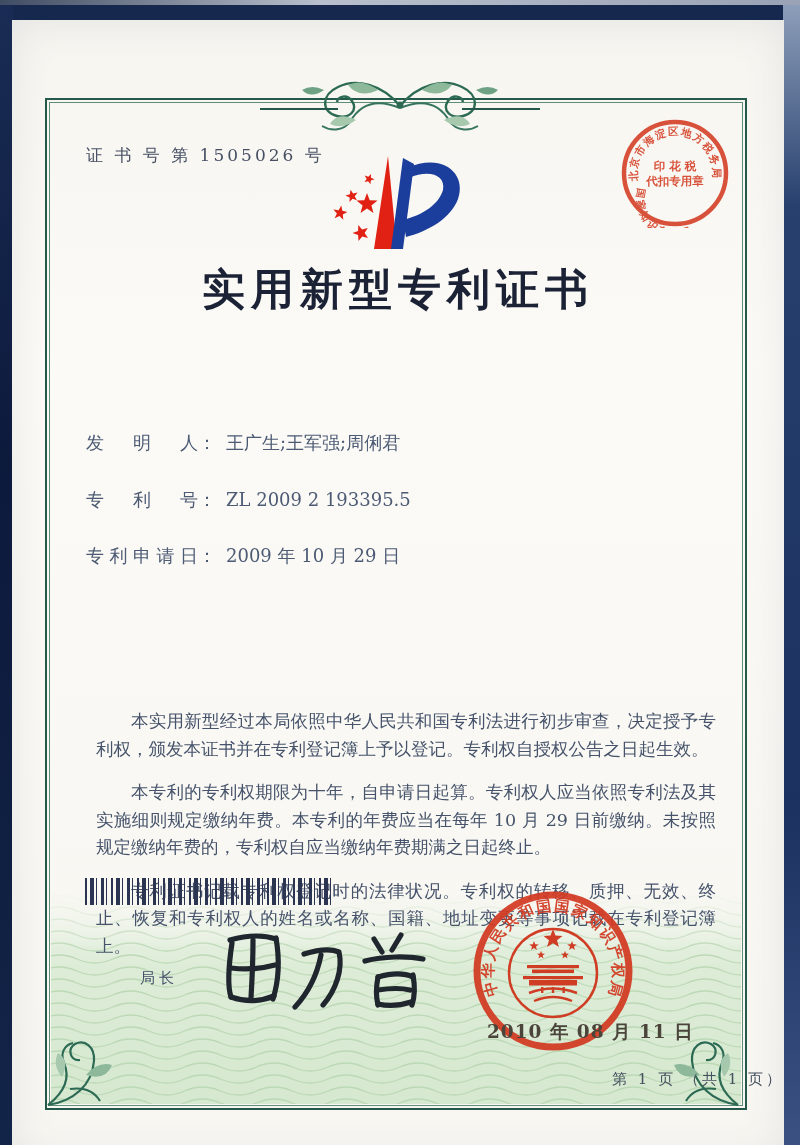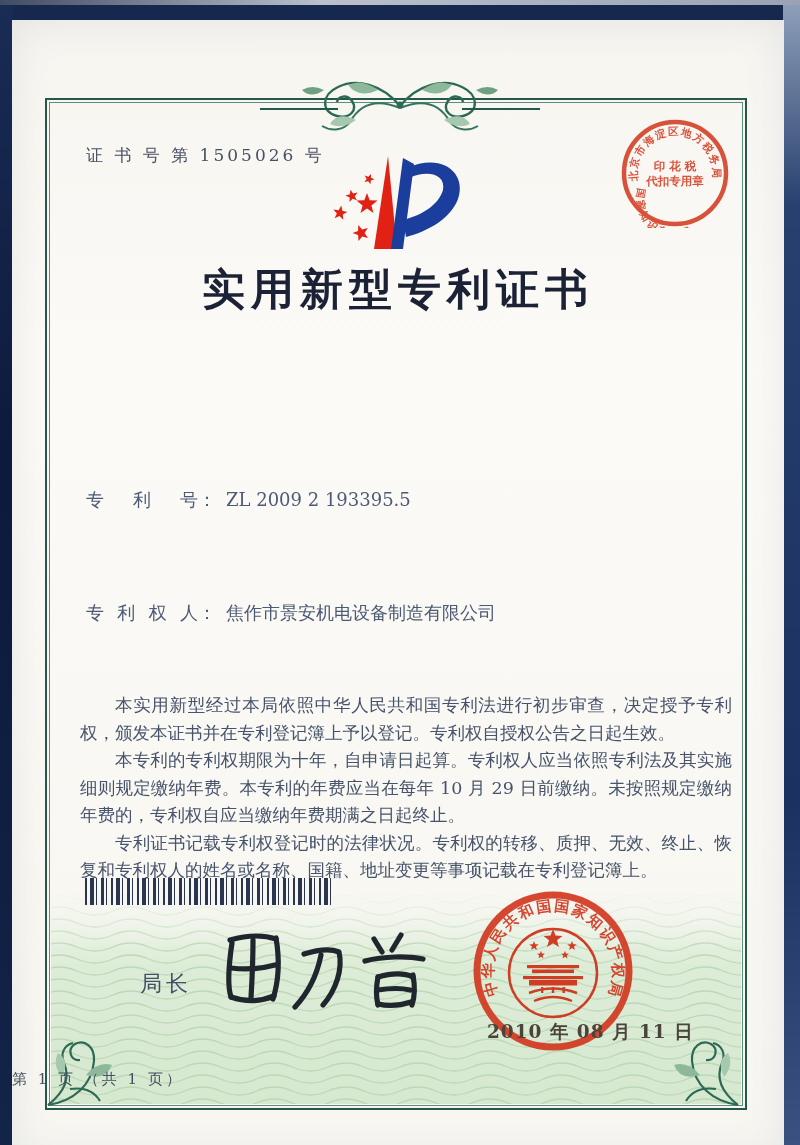--- a/index.html
+++ b/index.html
@@ -39,39 +39,39 @@
   }
   .logo{position:absolute;left:313px;top:126px;}
   .tax-stamp{position:absolute;left:608px;top:98px;opacity:.92;}
   .field-row{position:absolute;left:74px;font-size:18px;color:#4c5a74;white-space:nowrap;}
   .field-label{display:inline-block;width:112px;text-align:justify;text-align-last:justify;}
   .field-colon{display:inline-block;margin-right:10px;}
   .paras{
     position:absolute;left:68px;top:672px;width:652px;
     font-size:17.5px;line-height:27.5px;color:#46536b;text-align:justify;
   }
-  .paras p{margin:0;text-indent:2em;}
+  .paras p{margin:16px;text-indent:2em;}
   .barcode{
     position:absolute;left:73px;top:858px;width:249px;height:27px;
     background:repeating-linear-gradient(90deg,
       #2b3450 0 2px,transparent 2px 5px,
       #2b3450 5px 9px,transparent 9px 11px,
       #2b3450 11px 12px,transparent 12px 16px,
       #2b3450 16px 19px,transparent 19px 21px,
       #2b3450 21px 22px,transparent 22px 26px);
   }
-  .sig-title{position:absolute;left:128px;top:949px;font-size:22px;letter-spacing:4px;color:#44506a;font-family:Liberation Serif, serif;}
+  .sig-title{position:absolute;left:128px;top:949px;font-size:15px;letter-spacing:4px;color:#44506a;font-family:Liberation Serif, serif;}
   .signature{position:absolute;left:210px;top:903px;}
   .seal{position:absolute;left:459px;top:869px;opacity:.93;}
   .seal-date{
     position:absolute;left:475px;top:999px;font-size:18.5px;font-weight:bold;
     color:#4a443a;letter-spacing:1px;white-space:nowrap;
   }
   .footer{
-    position:absolute;left:0;right:0;top:1050px;text-align:left;
+    position:absolute;left:0;right:0;top:1050px;text-align:right;
     font-size:15px;letter-spacing:3px;color:#45505f;
   }
   .ornament{position:absolute;}
   .bottom-shadow{position:absolute;left:80px;right:0;bottom:0;height:10px;
     background:linear-gradient(90deg,transparent,rgba(120,125,135,.35) 60%,rgba(90,95,110,.45));}
 </style>
 </head>
 <body>
 
 <div class="edge edge-left"></div>
@@ -167,25 +167,28 @@
     </text>
     <text fill="#d6452c" font-size="10" font-weight="bold">
       <textPath href="#tax-arc-bottom" startOffset="2" textLength="88" lengthAdjust="spacing">国家知识产权局</textPath>
     </text>
     <text x="55" y="52" text-anchor="middle" fill="#d6452c" font-size="11.5" font-weight="bold">印 花 税</text>
     <text x="55" y="67" text-anchor="middle" fill="#d6452c" font-size="11.5" font-weight="bold">代扣专用章</text>
   </svg>
 
   <div class="doc-title">实用新型专利证书</div>
 
+  <div class="field-row" style="top:411px">
+    <span class="field-label">发明人</span><span class="field-colon">：</span><span>王广生;王军强;周俐君</span>
+  </div>
   <div class="field-row" style="top:468px">
     <span class="field-label">专利号</span><span class="field-colon">：</span><span>ZL 2009 2 193395.5</span>
   </div>
-  <div class="field-row" style="top:581px">
-    <span class="field-label">专利权人</span><span class="field-colon">：</span><span>焦作市景安机电设备制造有限公司</span>
+  <div class="field-row" style="top:524px">
+    <span class="field-label">专利申请日</span><span class="field-colon">：</span><span>2009 年 10 月 29 日</span>
   </div>
 
   <div class="paras">
     <p>本实用新型经过本局依照中华人民共和国专利法进行初步审查，决定授予专利权，颁发本证书并在专利登记簿上予以登记。专利权自授权公告之日起生效。</p>
     <p>本专利的专利权期限为十年，自申请日起算。专利权人应当依照专利法及其实施细则规定缴纳年费。本专利的年费应当在每年 10 月 29 日前缴纳。未按照规定缴纳年费的，专利权自应当缴纳年费期满之日起终止。</p>
     <p>专利证书记载专利权登记时的法律状况。专利权的转移、质押、无效、终止、恢复和专利权人的姓名或名称、国籍、地址变更等事项记载在专利登记簿上。</p>
   </div>
 
   <div class="barcode"></div>
 

